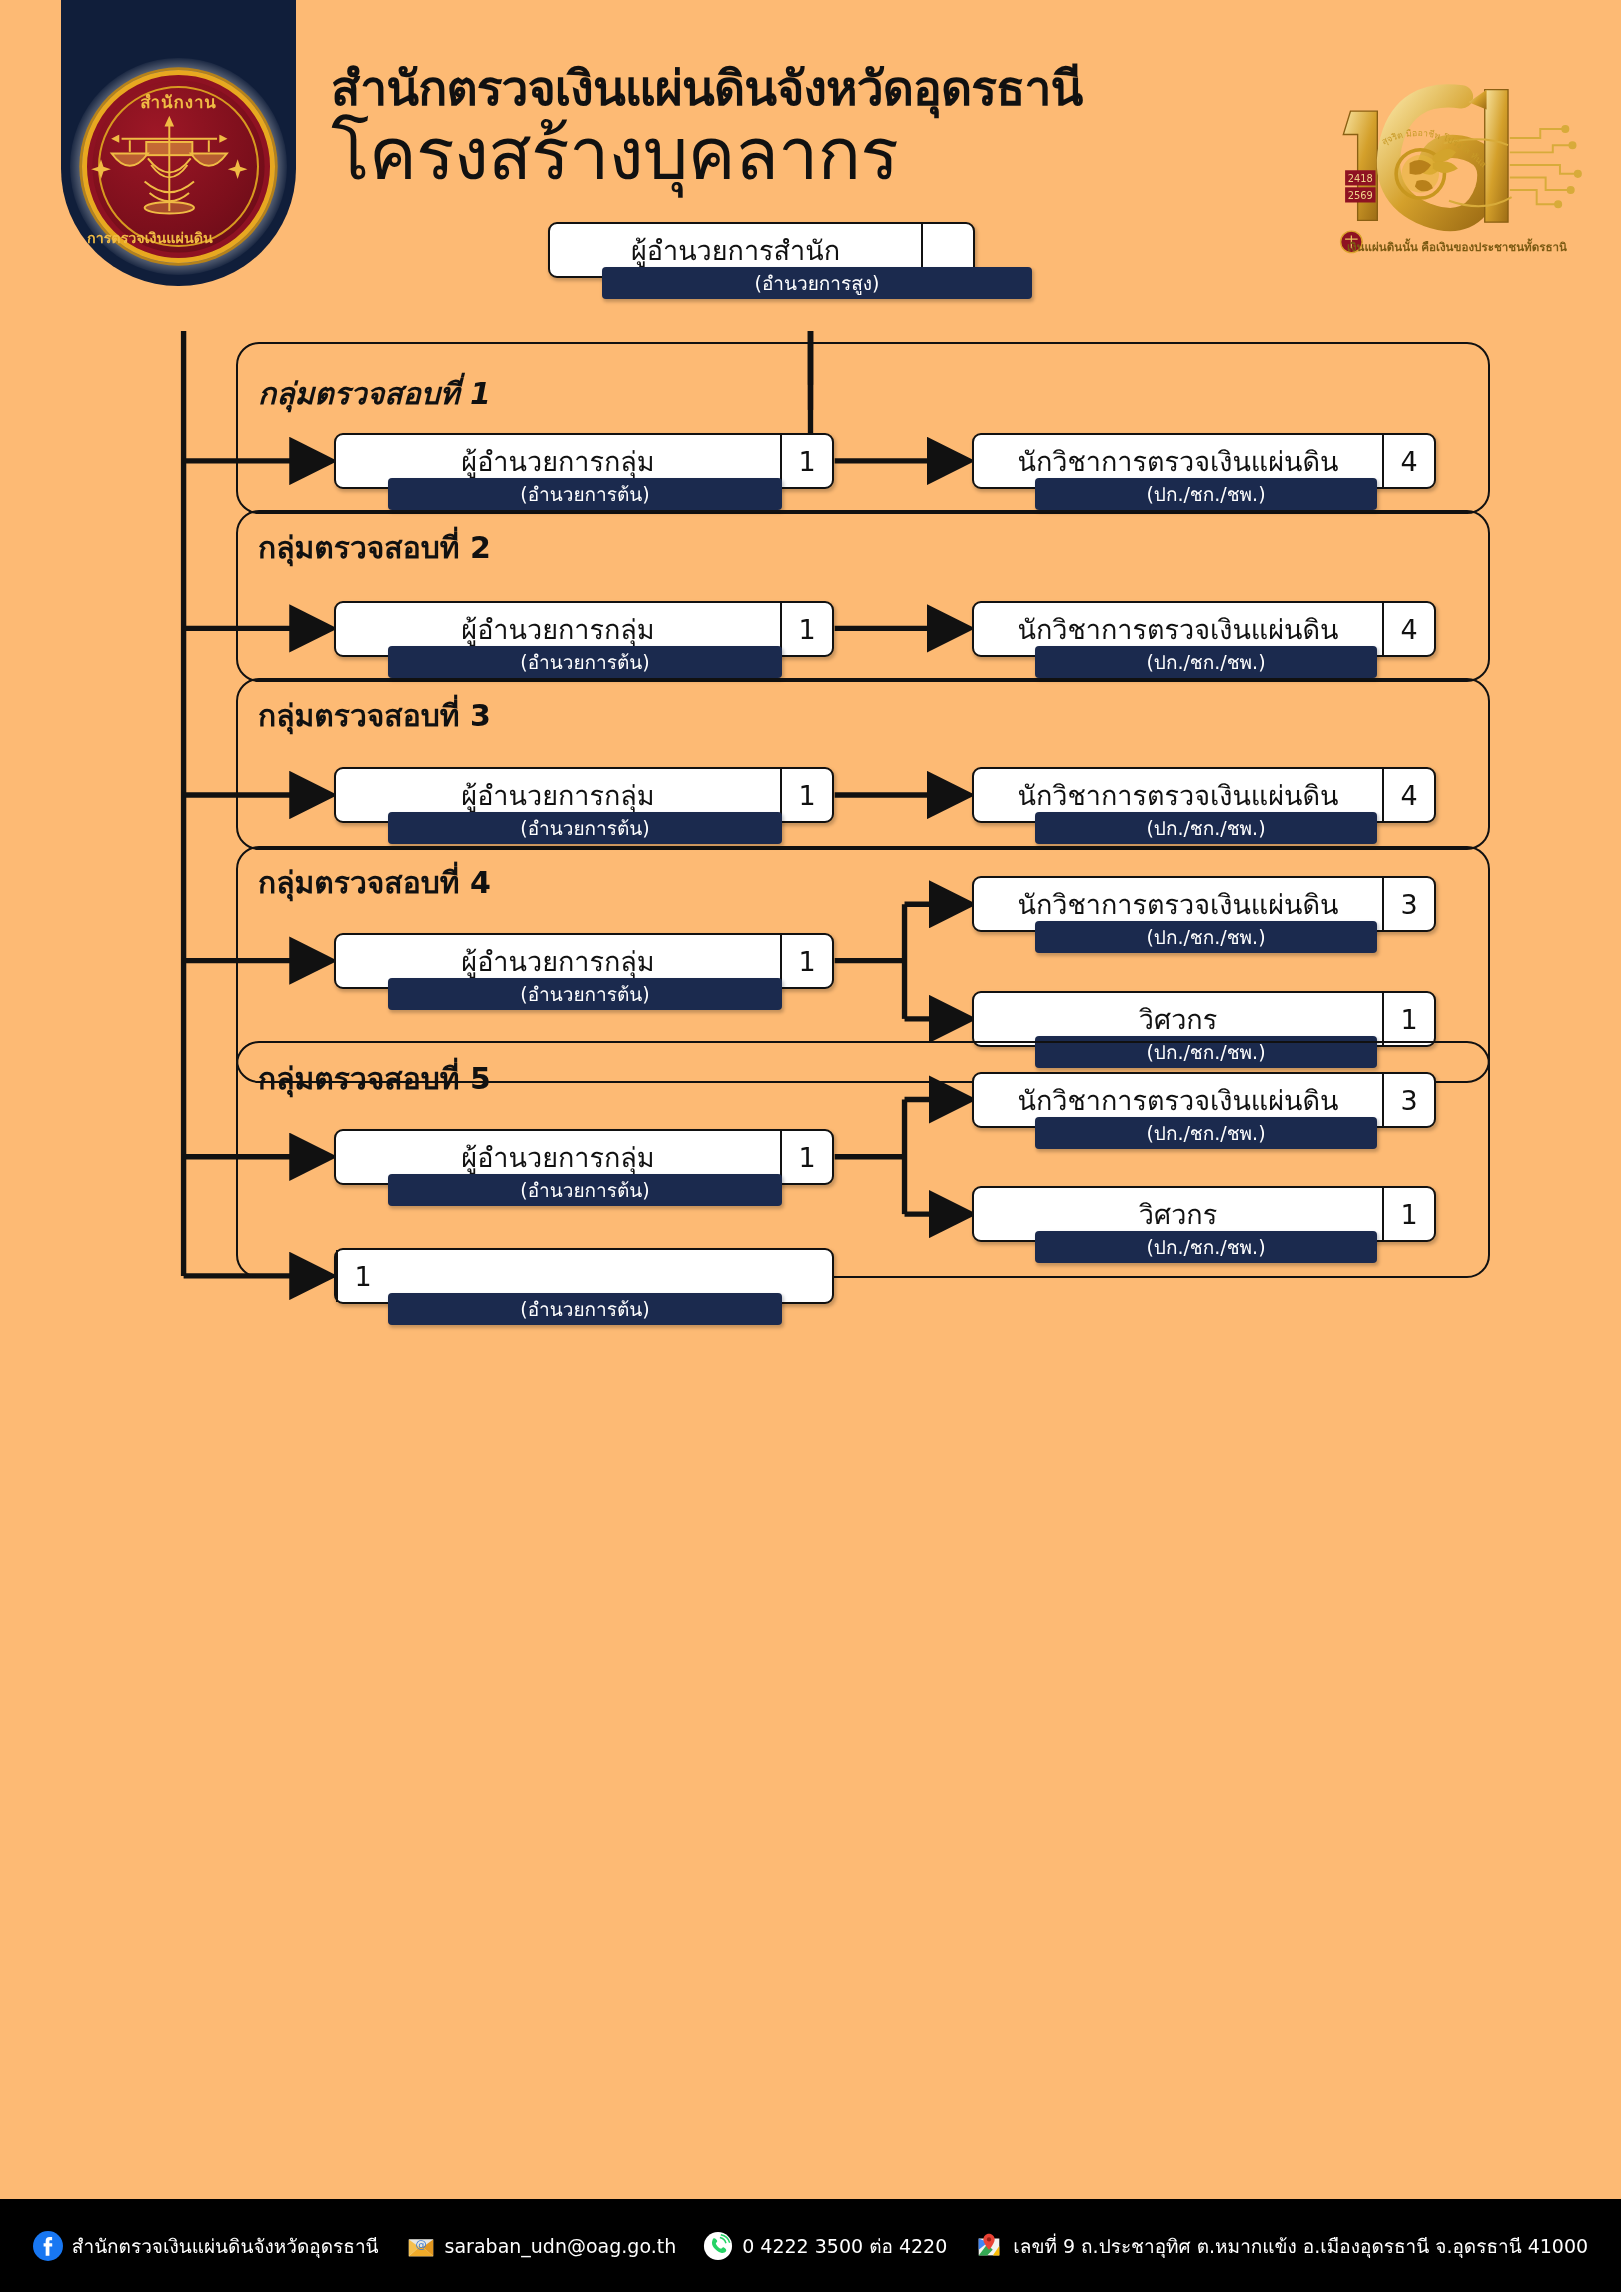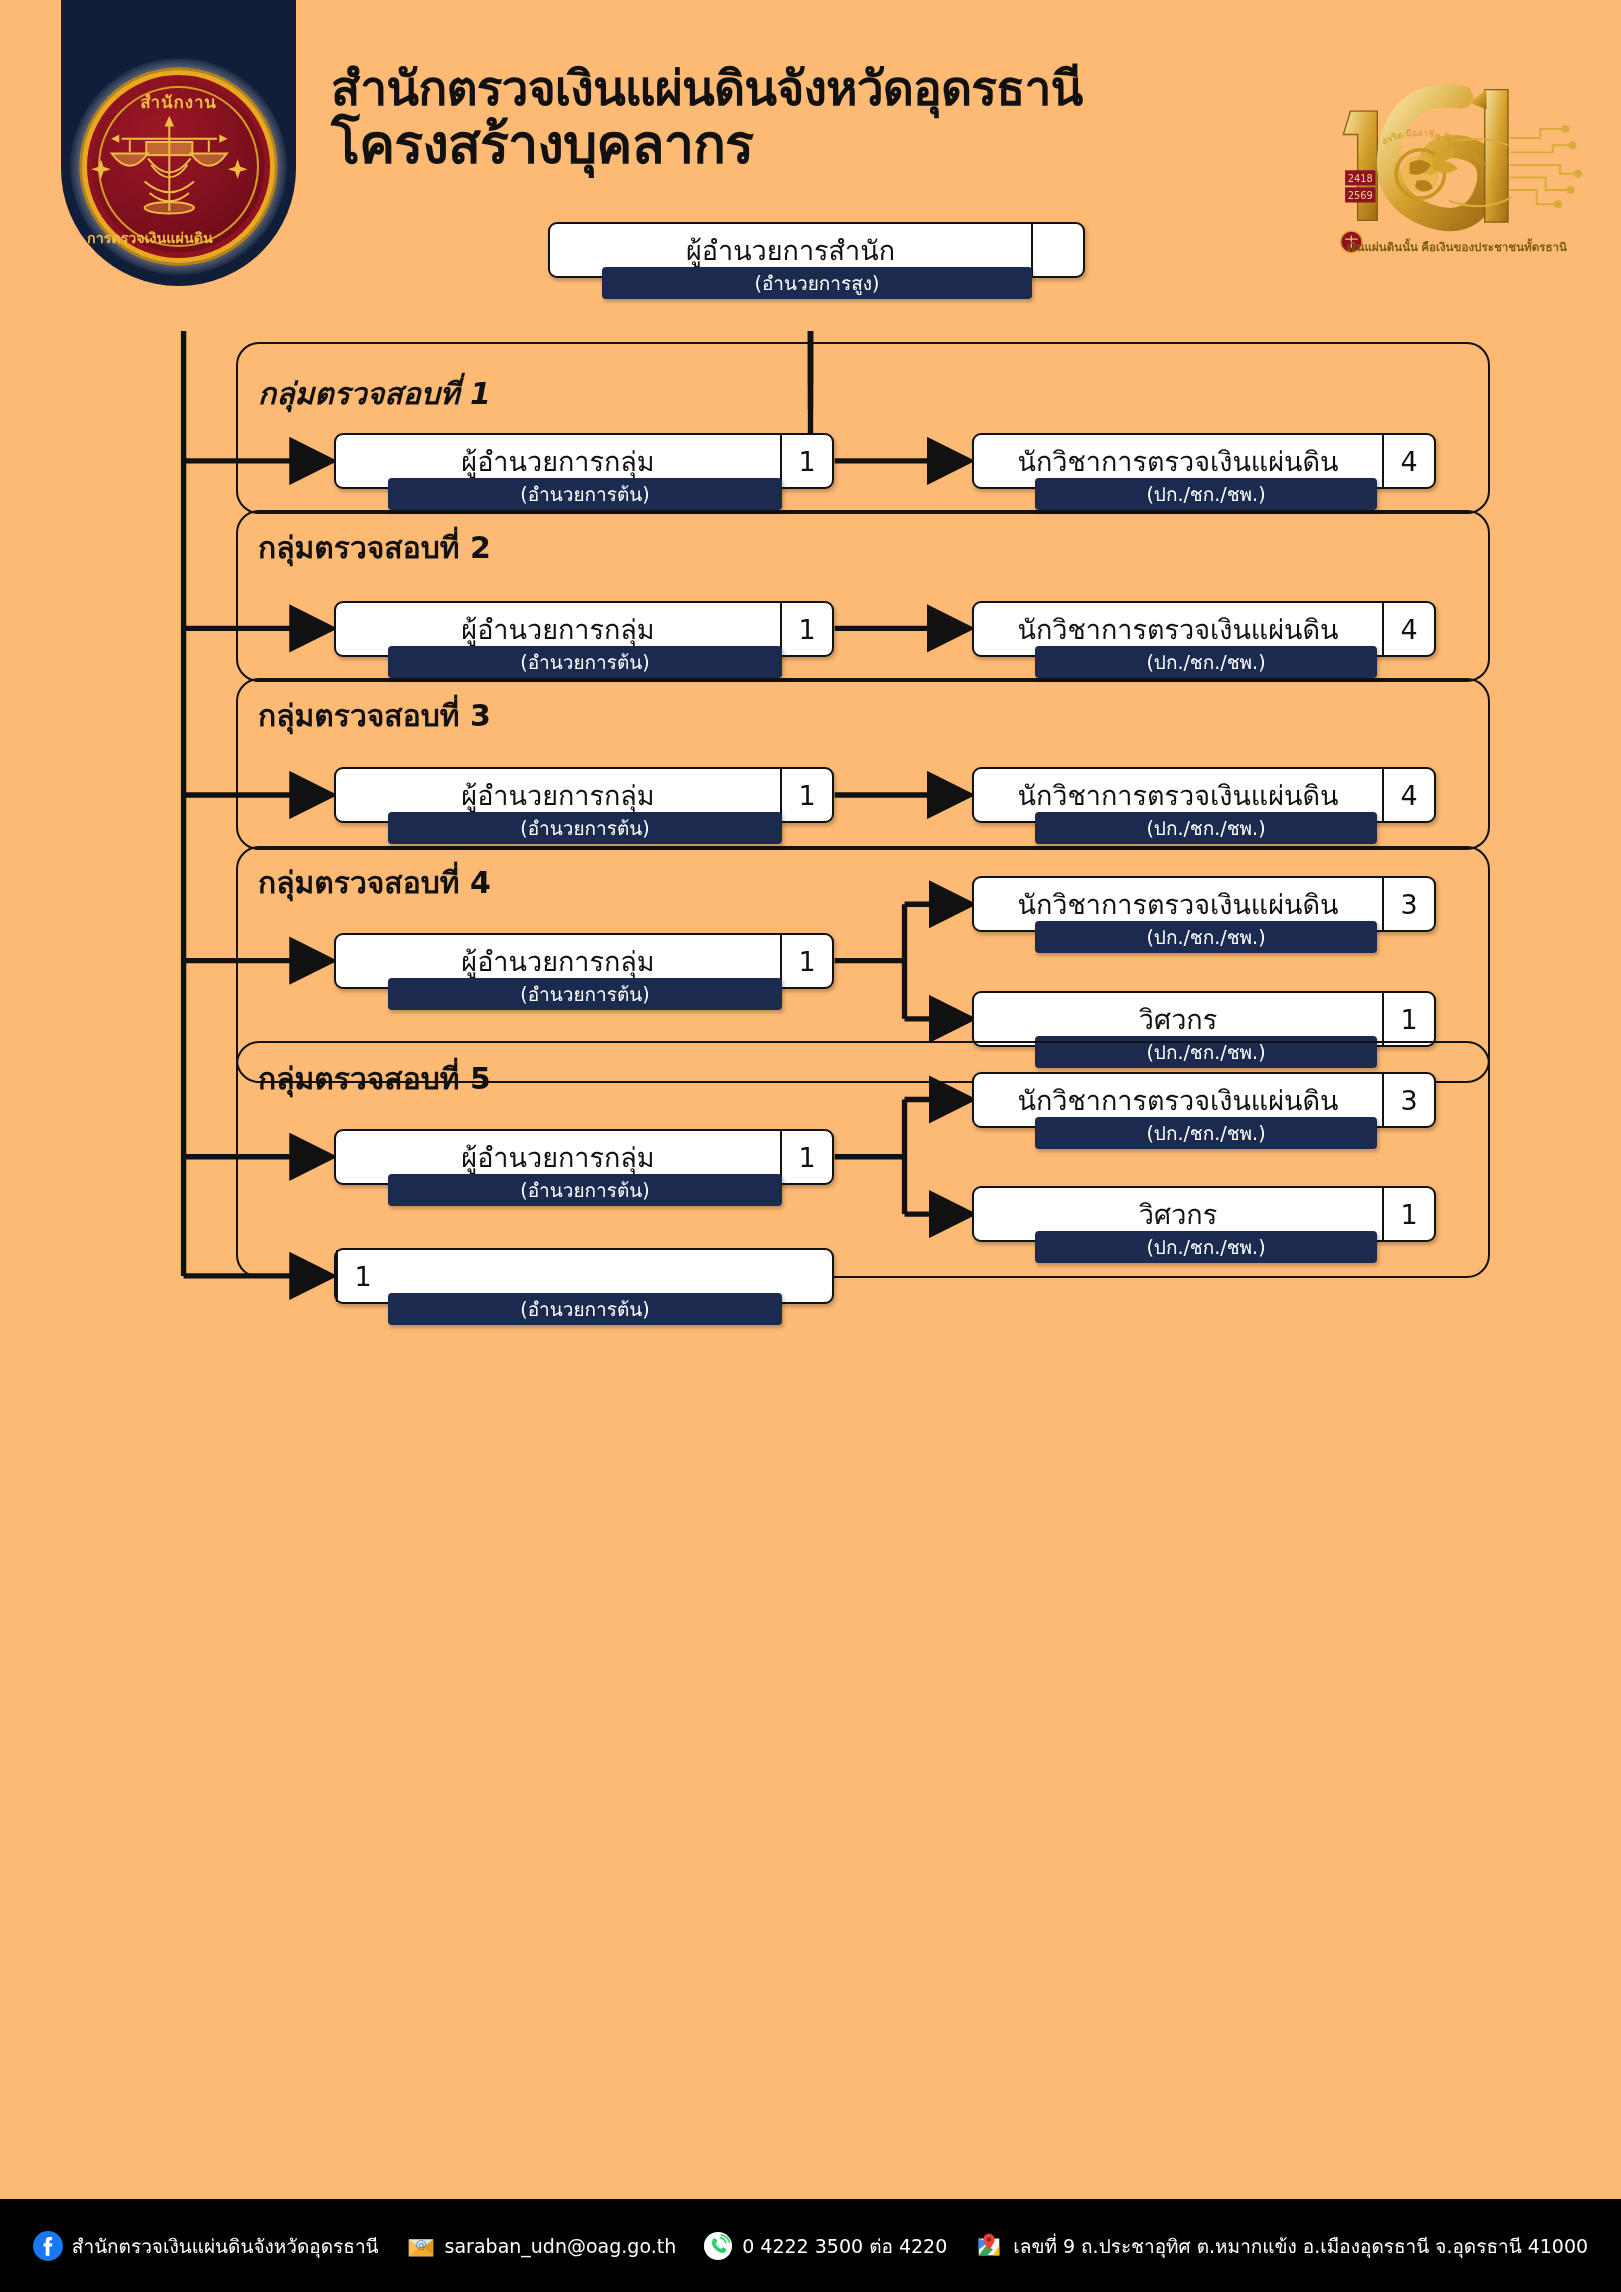--- a/index.html
+++ b/index.html
@@ -43,21 +43,21 @@
   .seal-bot-text{
     position:absolute;left:0;right:0;bottom:9px;text-align:left;
     font-size:14.3px;color:#f0bb44;font-weight:bold;
     font-family:"DejaVu Sans",sans-serif;
   }
   .seal-emblem{position:absolute;left:0;right:0;top:39px;height:107px;}
 
   .hdr-title-wrap{position:absolute;left:331px;top:64px;width:976px;}
   .hdr-line1{font-size:48px;font-weight:bold;color:#111;letter-spacing:-0.9px;line-height:1.04;
     font-family:"DejaVu Sans","Liberation Sans",sans-serif;}
-  .hdr-line2{font-size:54px;font-weight:bold;color:#111;letter-spacing:-0.9px;line-height:1.06;margin-top:1.8px;
+  .hdr-line2{font-size:72px;font-weight:normal;color:#111;letter-spacing:-0.9px;line-height:1.06;margin-top:1.8px;
     font-family:"DejaVu Sans","Liberation Sans",sans-serif;}
 
   .anniv{position:absolute;left:1327px;top:70px;width:260px;height:188px;}
   .anniv-tag{position:absolute;left:0;right:0;bottom:1.8px;text-align:center;font-size:11.6px;color:#7b5a12;font-weight:bold;}
 
   
   .chart{position:absolute;left:0;top:331px;width:1621px;height:1854px;}
   svg.lines{position:absolute;left:0;top:0;width:1621px;height:1854px;pointer-events:none;}
 
   .node{position:absolute;}
@@ -310,21 +310,21 @@
         <path d="M932 922 H1010"></path>
         <path d="M1010 858 V986"></path>
       </g>
       <g stroke="#111" stroke-width="6" fill="none" marker-end="url(#arrow)">
         <path d="M1010 858 H1082"></path>
         <path d="M1010 986 H1082"></path>
       </g>
     </svg>
 
     <div class="node" style="left:548px;top:-109px;width:537px;">
-      <div class="main nocount" style="width:537px;">
+      <div class="main nocount" style="width:427px;">
         <div class="label">ผู้อำนวยการสำนัก</div>
         <div class="count"></div>
       </div>
       <div class="sub" style="left:54px;top:45px;width:430px;">(อำนวยการสูง)</div>
     </div>
 
     <div class="group-box" style="left:236px;top:10.7px;width:1254px;height:172px;"></div>
     <div class="group-title" style="left:258px;top:39px;font-style:italic;">กลุ่มตรวจสอบที่ 1</div>
     <div class="node" style="left:334px;top:102px;width:500px;">
       <div class="main" style="width:500px;">

